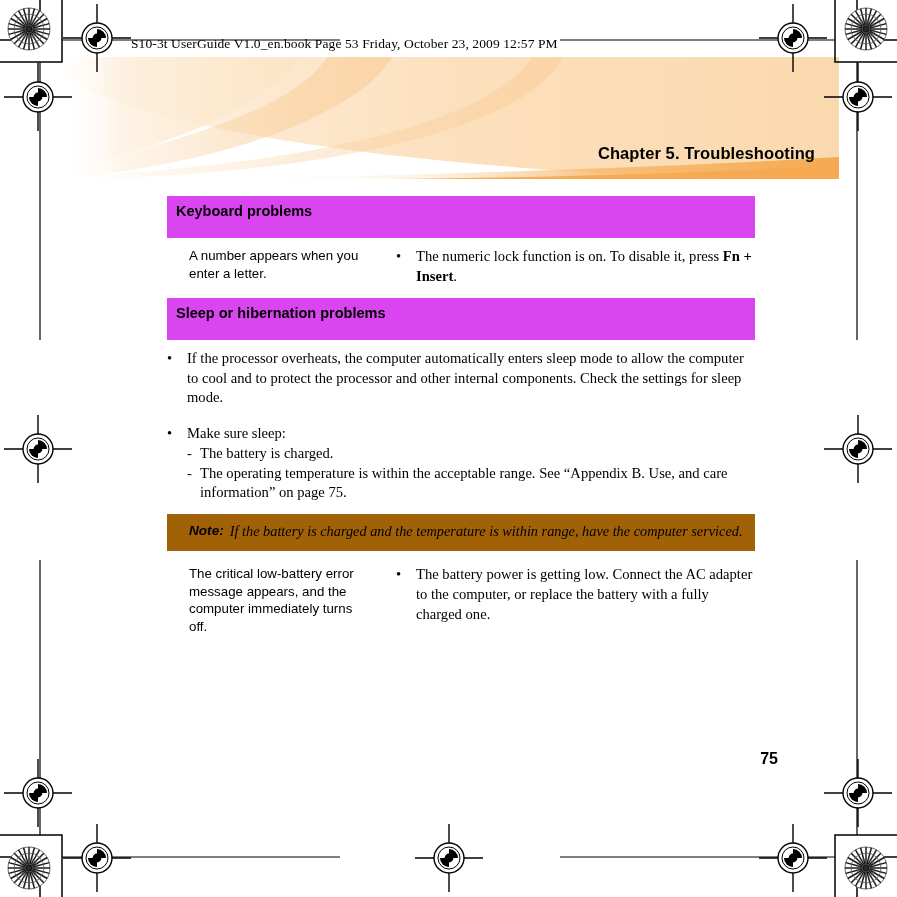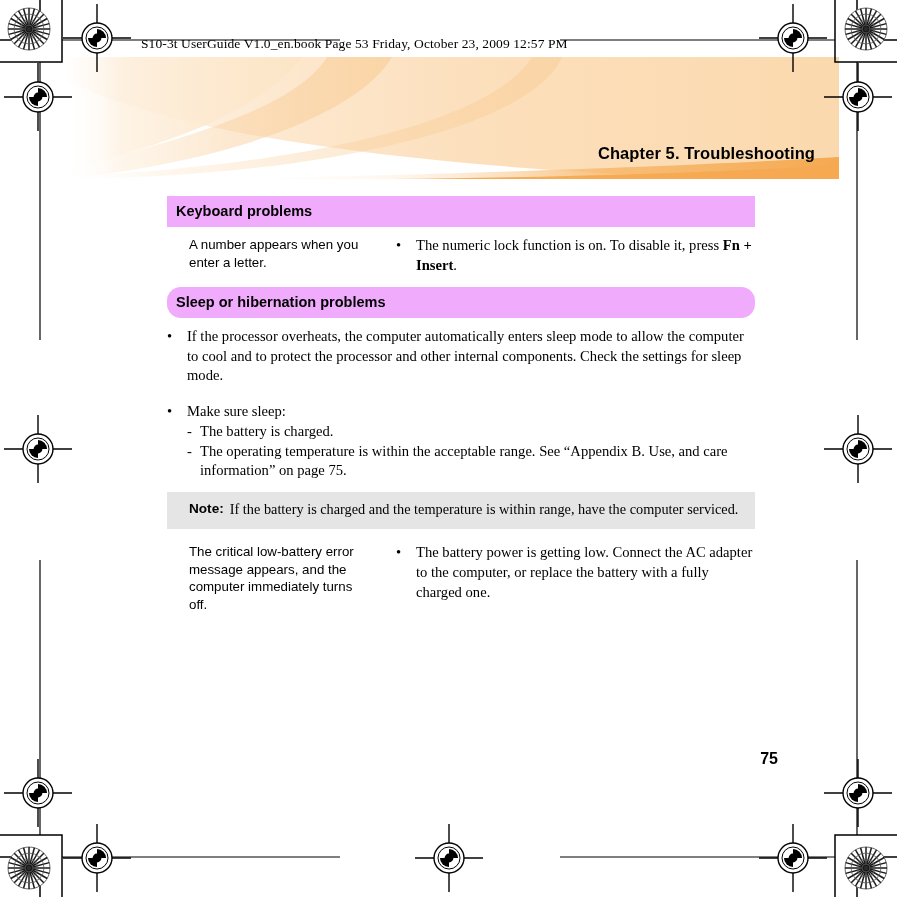--- a/index.html
+++ b/index.html
@@ -22,21 +22,21 @@
     left: 0; top: 0;
     width: 897px; height: 897px;
     pointer-events: none;
     z-index: 40;
   }
   #print-marks svg { display: block; }
 
   
   .fileinfo {
     position: absolute;
-    left: 141px;
+    left: 131px;
     top: 36px;
     font-family: "Liberation Serif", serif;
     font-size: 13.5px;
     letter-spacing: 0.1px;
     white-space: nowrap;
     z-index: 25;
   }
 
   
   #banner {
@@ -66,26 +66,26 @@
   
   #content {
     position: absolute;
     left: 167px;
     top: 196px;
     width: 588px;
     z-index: 20;
   }
 
   .section-head {
-    background: #f0abfc;
+    background: #d946ef;
     font-family: "Liberation Sans", sans-serif;
     font-weight: bold;
     font-size: 14.5px;
     color: #000;
-    padding: 6px 0 7px 9px;
+    padding: 6px 0 18px 9px;
     line-height: 1.25;
   }
 
   .qa-row {
     display: flex;
     align-items: flex-start;
     padding-top: 9px;
     gap: 34px;
   }
 
@@ -134,28 +134,29 @@
   .sub-dash {
     width: 13px;
     min-width: 13px;
     font-family: "Liberation Serif", serif;
     font-size: 14.6px;
     line-height: 1.355;
   }
   .sub-text { flex: 1; }
 
   .note-block {
-    background: #e5e5e5;
+    background: #a16207;
     margin-top: 11px;
     padding: 8px 12px 10px 22px;
     display: flex;
     align-items: flex-start;
     font-family: "Liberation Serif", serif;
     font-size: 14.3px;
     line-height: 1.33;
+    font-style: italic;
   }
   .note-label {
     font-family: "Liberation Sans", sans-serif;
     font-weight: bold;
     font-size: 13.6px;
     margin-right: 6px;
     white-space: nowrap;
   }
   .note-text { flex: 1; }
 
@@ -254,21 +255,21 @@
     <div class="a-cell">
       <div class="bullet-line">
         <span class="bullet-dot">•</span>
         <span class="bullet-body">
           <span>The numeric lock function is on. To disable it, press </span><b class="bold-serif">Fn + Insert</b><span>.</span>
         </span>
       </div>
     </div>
   </div>
 
-  <div class="section-head" style="margin-top:11px;border-radius:14px;">Sleep or hibernation problems</div>
+  <div class="section-head" style="margin-top:11px;">Sleep or hibernation problems</div>
 
   <div class="qa-row">
     <div class="a-cell">
       <div class="bullet-line">
         <span class="bullet-dot">•</span>
         <span class="bullet-body">If the processor overheats, the computer automatically enters sleep mode to allow the computer to cool and to protect the processor and other internal components. Check the settings for sleep mode.</span>
       </div>
     </div>
   </div>
 

